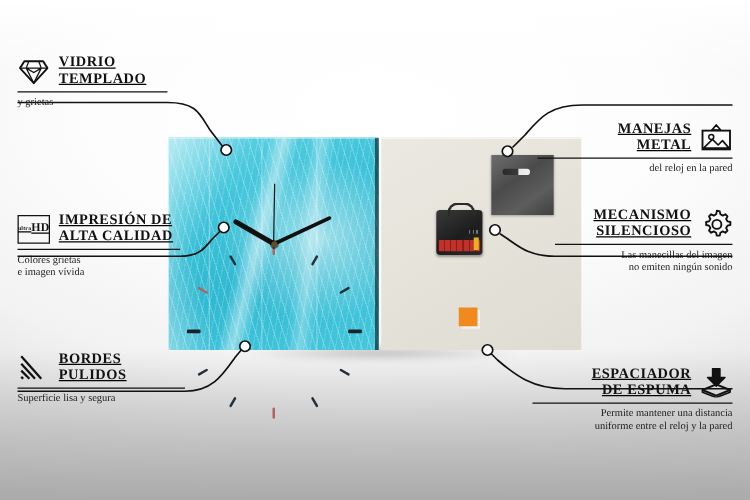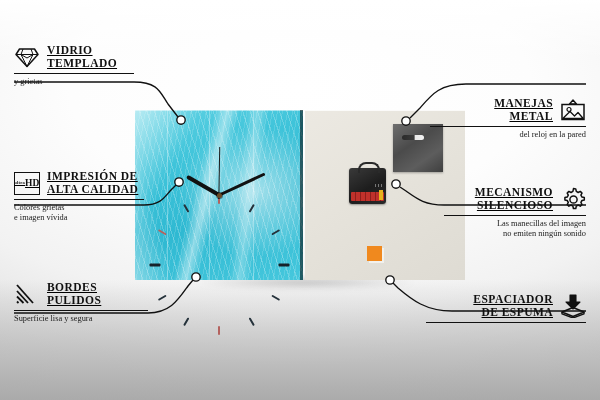--- a/index.html
+++ b/index.html
@@ -256,21 +256,21 @@
         <span>MANEJAS</span><br>
         <span>METAL</span>
       </span>
     </div>
     <div class="co-rule" style="width:156px"></div>
     <div class="co-desc">
       <div>del reloj en la pared</div>
     </div>
   </div>
 
-  <div class="callout right" style="left:444px;top:186px;width:142px;">
+  <div class="callout right" style="left:444px;top:166px;width:142px;">
     <div class="co-head">
       <span class="co-icon">
         <svg width="25" height="25" viewBox="0 0 25 25">
           <path d="M12.5 1.5 l2.3 .6 .5 2.3 1.9 1.1 2.1-1.1 1.7 1.7 -1.1 2.1 1.1 1.9 2.3 .5 0 2.4 -2.3 .5 -1.1 1.9 1.1 2.1 -1.7 1.7 -2.1-1.1 -1.9 1.1 -.5 2.3 -2.4 0 -.5-2.3 -1.9-1.1 -2.1 1.1 -1.7-1.7 1.1-2.1 -1.1-1.9 -2.3-.5 0-2.4 2.3-.5 1.1-1.9 -1.1-2.1 1.7-1.7 2.1 1.1 1.9-1.1 .5-2.3 z" fill="none" stroke="#111" stroke-width="1.5" stroke-linejoin="round"></path>
           <circle cx="12.5" cy="12.5" r="3.6" fill="none" stroke="#111" stroke-width="1.5"></circle>
         </svg>
       </span>
       <span class="co-title">
         <span>MECANISMO</span><br>
         <span>SILENCIOSO</span>
@@ -291,15 +291,19 @@
           <path d="M13 13.5 L24 18 L13 22.5 L2 18 Z" fill="none" stroke="#111" stroke-width="1.6" stroke-linejoin="round"></path>
           <path d="M2 18 L2 19.8 L13 24 L24 19.8 L24 18" fill="none" stroke="#111" stroke-width="1.4" stroke-linejoin="round"></path>
         </svg>
       </span>
       <span class="co-title">
         <span>ESPACIADOR</span><br>
         <span>DE ESPUMA</span>
       </span>
     </div>
     <div class="co-rule" style="width:160px"></div>
+    <div class="co-desc">
+      <div>Permite mantener una distancia</div>
+      <div>uniforme entre el reloj y la pared</div>
+    </div>
   </div>
 
 </div>
 
 </body></html>

